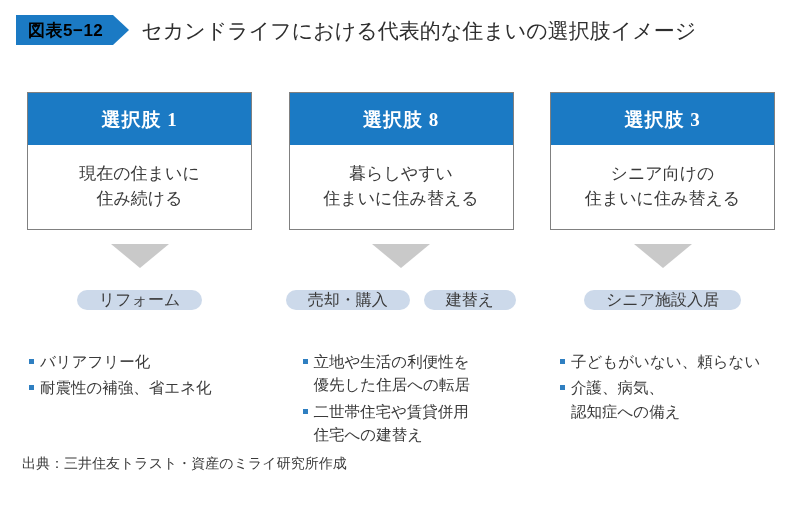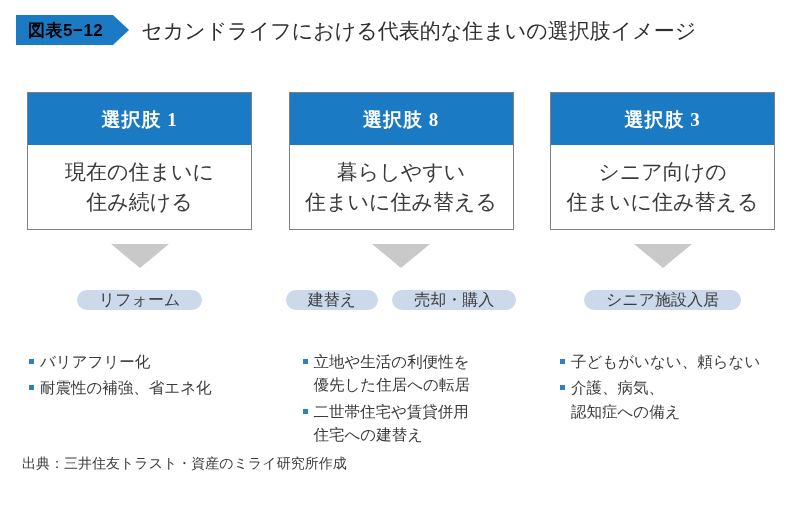--- a/index.html
+++ b/index.html
@@ -100,21 +100,21 @@
   .card-body {
     height: 84px;
     display: flex;
     align-items: center;
     justify-content: center;
     text-align: center;
     padding: 0 6px;
     box-sizing: border-box;
   }
   .card-body-text {
-    font-size: 21px;
+    font-size: 17px;
     line-height: 1.45;
     color: #3a3a3a;
     white-space: pre-line;
   }
 
   
   .arrow {
     margin-top: 14px;
     width: 0;
     height: 0;
@@ -241,24 +241,24 @@
         <span class="card-head-text">選択肢 8</span>
       </div>
       <div class="card-body">
         <span class="card-body-text">暮らしやすい
 住まいに住み替える</span>
       </div>
     </div>
     <div class="arrow"></div>
     <div class="pill-row">
       <div class="pill">
+        <span class="pill-text">売却・購入</span>
+      </div>
+      <div class="pill">
         <span class="pill-text">建替え</span>
-      </div>
-      <div class="pill">
-        <span class="pill-text">売却・購入</span>
       </div>
     </div>
     <div class="bullets">
       <div class="bullet">
         <span class="bullet-marker"></span>
         <span class="bullet-text">立地や生活の利便性を
 優先した住居への転居</span>
       </div>
       <div class="bullet">
         <span class="bullet-marker"></span>

